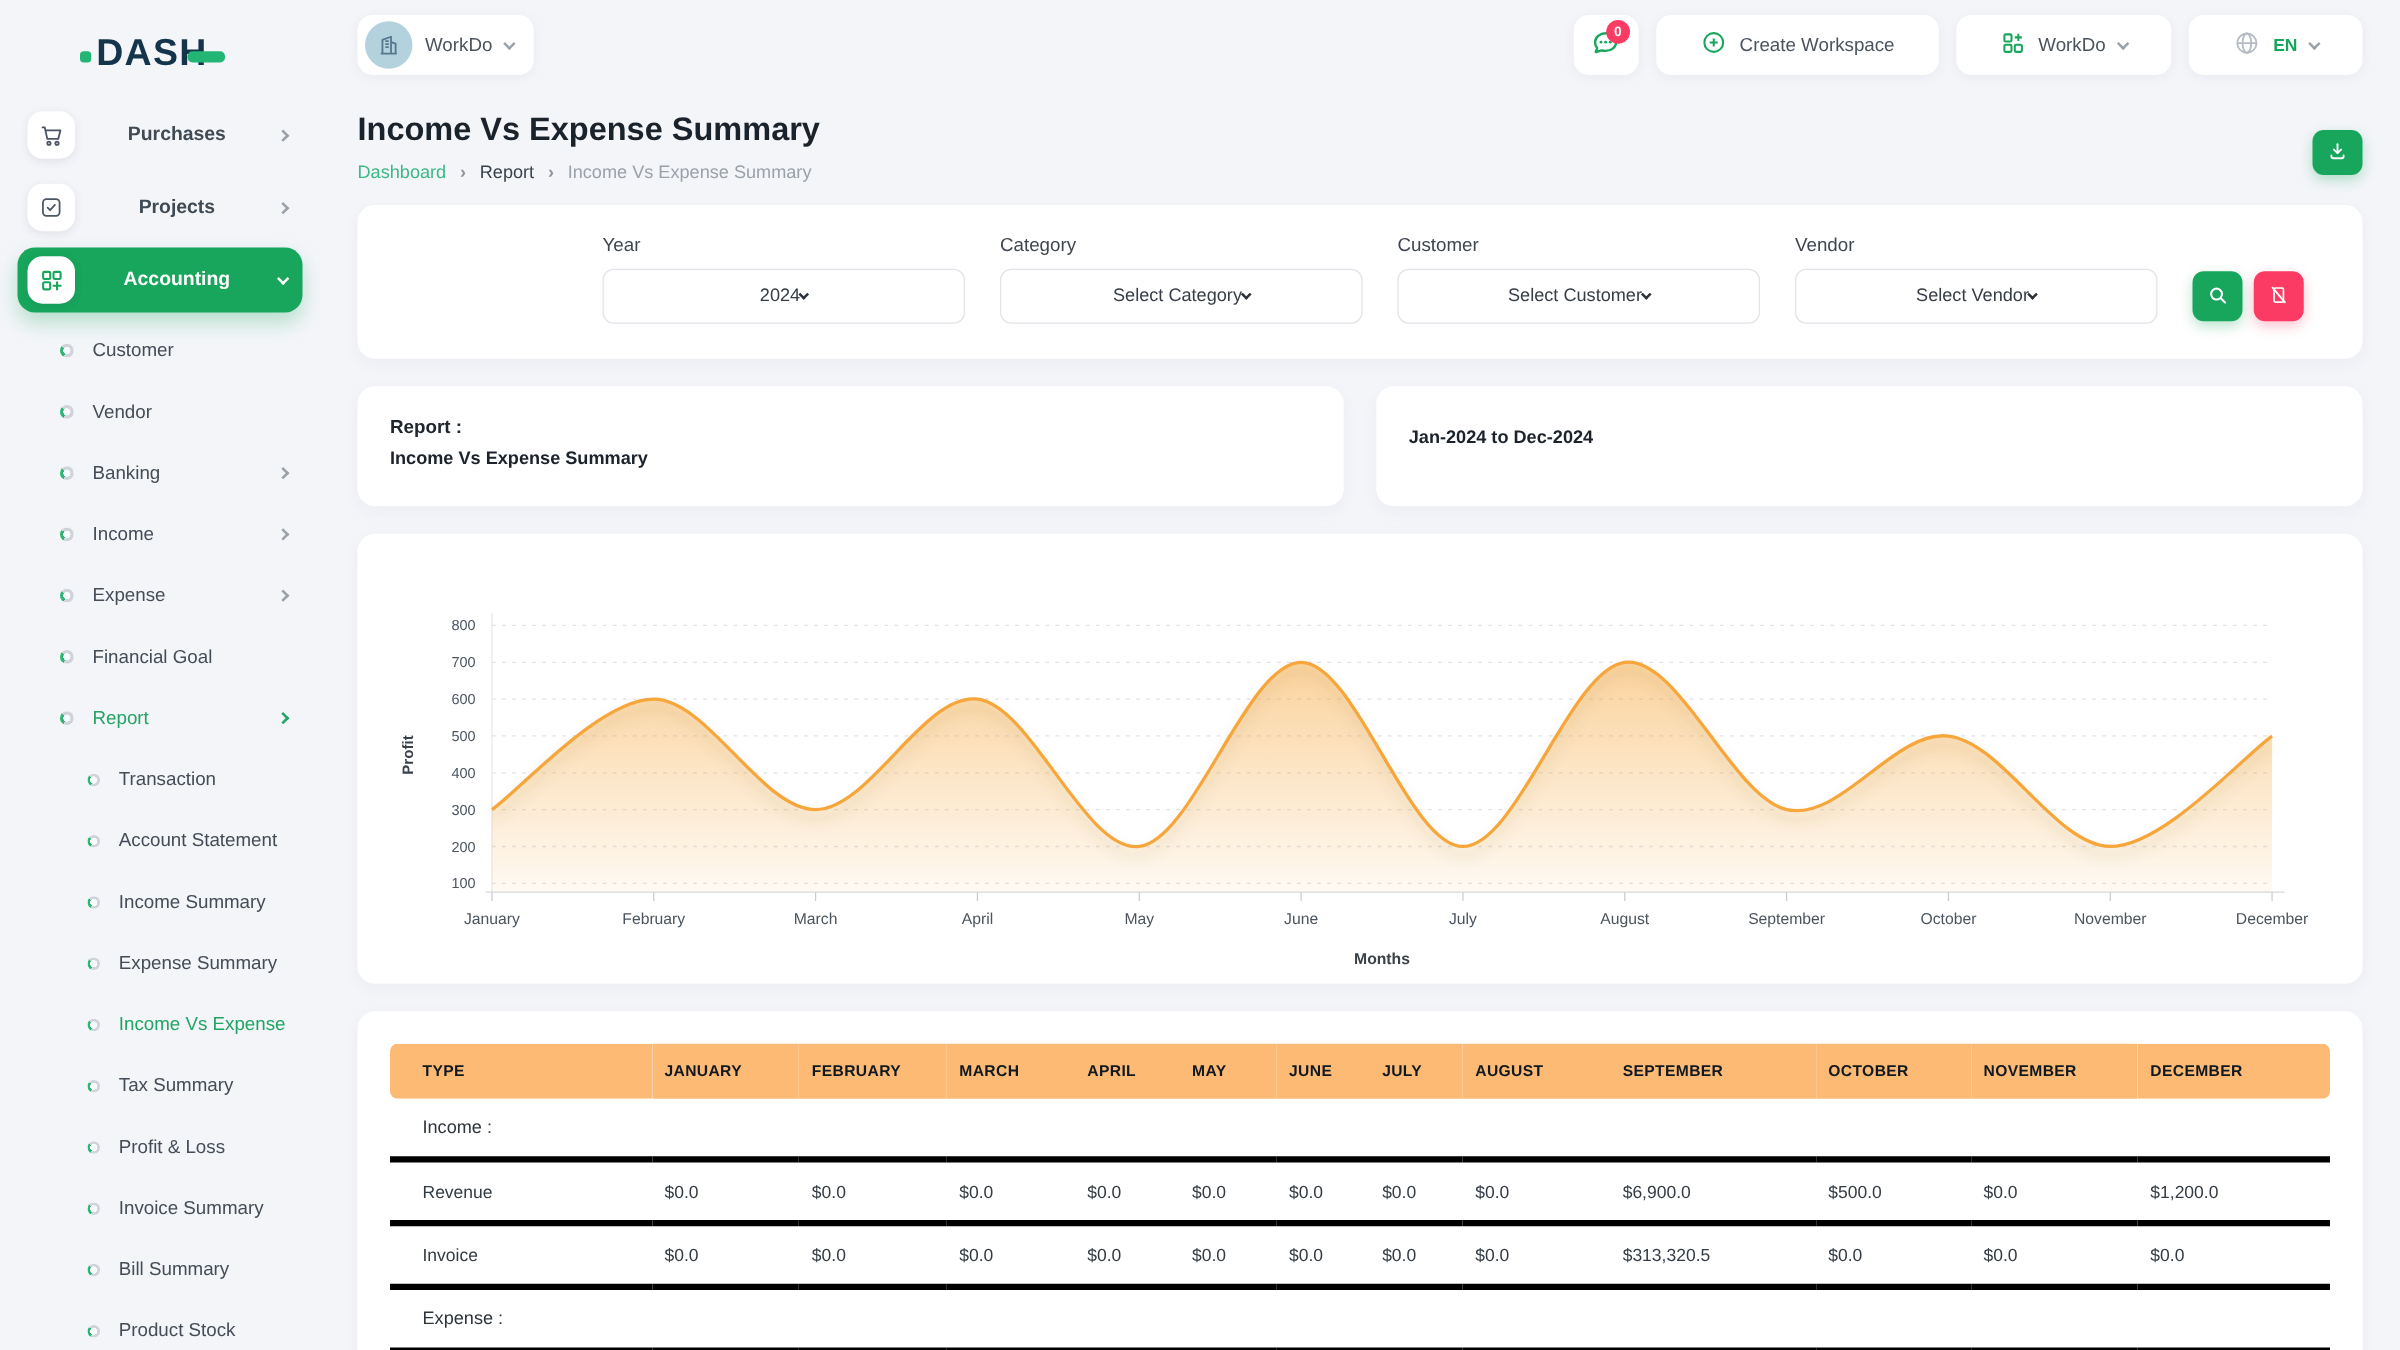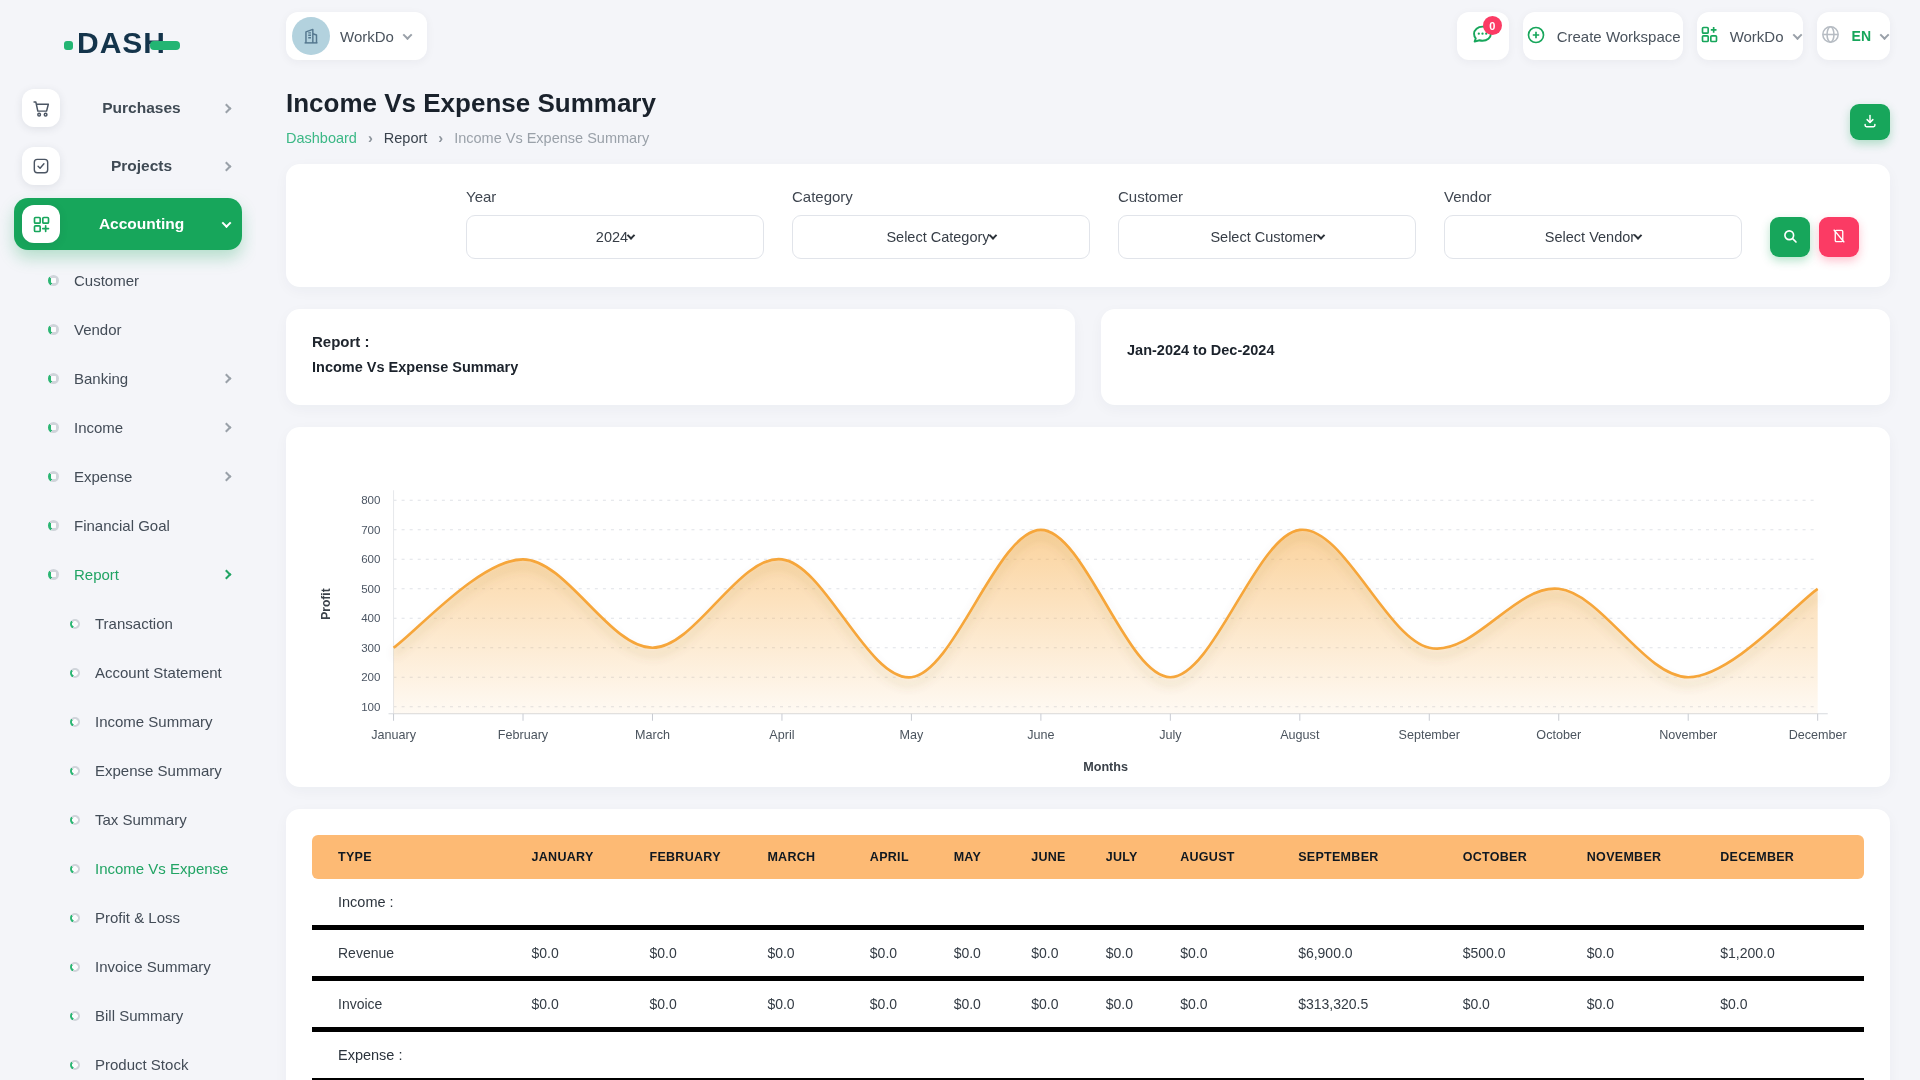--- a/index.html
+++ b/index.html
@@ -28,39 +28,39 @@
   .bullet { width:11px; height:11px; border-radius:50%; flex:0 0 11px;
     background: radial-gradient(circle,#fbfbfd 0 2.8px,transparent 3px),
                 conic-gradient(from 210deg,#2bb673 0 28%,#cfd4da 28% 100%); }
   .s-sub.l2 .bullet { width:10px; height:10px; flex:0 0 10px; }
   .chev { display:inline-block; width:7px; height:7px; border-right:2px solid #9aa1a9; border-bottom:2px solid #9aa1a9; transform:rotate(-45deg); flex:0 0 auto; }
   .chev.down { transform:rotate(45deg) translate(-1px,-1px); }
 
   
   main { flex:1; padding:0 30px; overflow:hidden; }
   .topbar { display:flex; justify-content:space-between; align-items:center; margin-top:12px; }
-  .pill { background:#fff; border:none; border-radius:12px; height:48px; display:flex; align-items:center; gap:10px; padding:0 2px; color:#4a535d; font-size:15px; font-family:inherit; cursor:pointer; box-shadow:0 2px 10px rgba(30,40,60,.05); }
+  .pill { background:#fff; border:none; border-radius:12px; height:48px; display:flex; align-items:center; gap:10px; padding:0 35px; color:#4a535d; font-size:15px; font-family:inherit; cursor:pointer; box-shadow:0 2px 10px rgba(30,40,60,.05); }
   .ws-pill { padding:0 16px 0 6px; }
   .ws-avatar { width:38px; height:38px; border-radius:50%; background:#b3d2de; display:flex; align-items:center; justify-content:center; color:#55788f; }
   .top-right { display:flex; gap:14px; align-items:center; }
   .icon-pill { width:52px; justify-content:center; position:relative; padding:0; }
   .badge { position:absolute; top:4px; right:7px; min-width:19px; height:19px; border-radius:10px; background:#fb3b64; color:#fff; font-size:11px; font-weight:700; display:flex; align-items:center; justify-content:center; }
   .grn { color:#17a65b; }
 
   .page-head { display:flex; justify-content:space-between; align-items:flex-start; margin-top:28px; }
   h1 { font-size:26px; font-weight:700; color:#1a222c; }
   .crumbs { margin-top:11px; font-size:14.5px; display:flex; gap:11px; }
   .c-link { color:#3cb886; cursor:pointer; }
   .c-mid { color:#39424c; cursor:pointer; }
   .c-cur { color:#9aa1a9; }
   .c-sep { color:#8d949c; font-weight:700; }
   .dl-btn { width:40px; height:36px; border:none; border-radius:9px; background:#17a65b; display:flex; align-items:center; justify-content:center; cursor:pointer; margin-top:16px; box-shadow:0 4px 10px rgba(23,166,91,.3); }
 
   .card { background:#fff; border-radius:14px; box-shadow:0 4px 14px rgba(30,40,70,.04); }
-  .filter-card { margin-top:18px; padding:24px 24px 28px; }
+  .filter-card { margin-top:18px; padding:24px 40px 28px; }
   .filter-grid { display:grid; grid-template-columns:repeat(4,1fr) 96px; gap:28px; margin-left:156px; }
   .field label { display:block; font-size:15px; color:#3f4650; margin-bottom:10px; }
   .select { height:44px; border:1px solid #e1e4ea; border-radius:9px; background:#fff; display:flex; align-items:center; justify-content:center; padding:0 16px; font-size:14.5px; color:#363d46; cursor:pointer; }
   .select .chev { border-color:#2b3138; width:6px; height:6px; }
   .filter-btns { display:flex; gap:9px; align-self:end; padding-bottom:2px; }
   .sq-btn { width:40px; height:40px; border:none; border-radius:9px; display:flex; align-items:center; justify-content:center; cursor:pointer; }
   .sq-btn.green { background:#17a65b; box-shadow:0 4px 10px rgba(23,166,91,.3); }
   .sq-btn.pink { background:#fb3b64; box-shadow:0 4px 10px rgba(251,59,100,.3); }
 
   .info-row { margin-top:22px; display:grid; grid-template-columns:1fr 1fr; gap:26px; }
@@ -167,27 +167,27 @@
     <span class="lbl">Account Statement</span>
         </div>
         <div class="s-sub l2">
     <span class="bullet"></span>
     <span class="lbl">Income Summary</span>
         </div>
         <div class="s-sub l2">
     <span class="bullet"></span>
     <span class="lbl">Expense Summary</span>
         </div>
+        <div class="s-sub l2 act">
+    <span class="bullet"></span>
+    <span class="lbl">Income Vs Expense</span>
+        </div>
         <div class="s-sub l2">
     <span class="bullet"></span>
     <span class="lbl">Tax Summary</span>
-        </div>
-        <div class="s-sub l2 act">
-    <span class="bullet"></span>
-    <span class="lbl">Income Vs Expense</span>
         </div>
         <div class="s-sub l2">
     <span class="bullet"></span>
     <span class="lbl">Profit &amp; Loss</span>
         </div>
         <div class="s-sub l2">
     <span class="bullet"></span>
     <span class="lbl">Invoice Summary</span>
         </div>
         <div class="s-sub l2">

